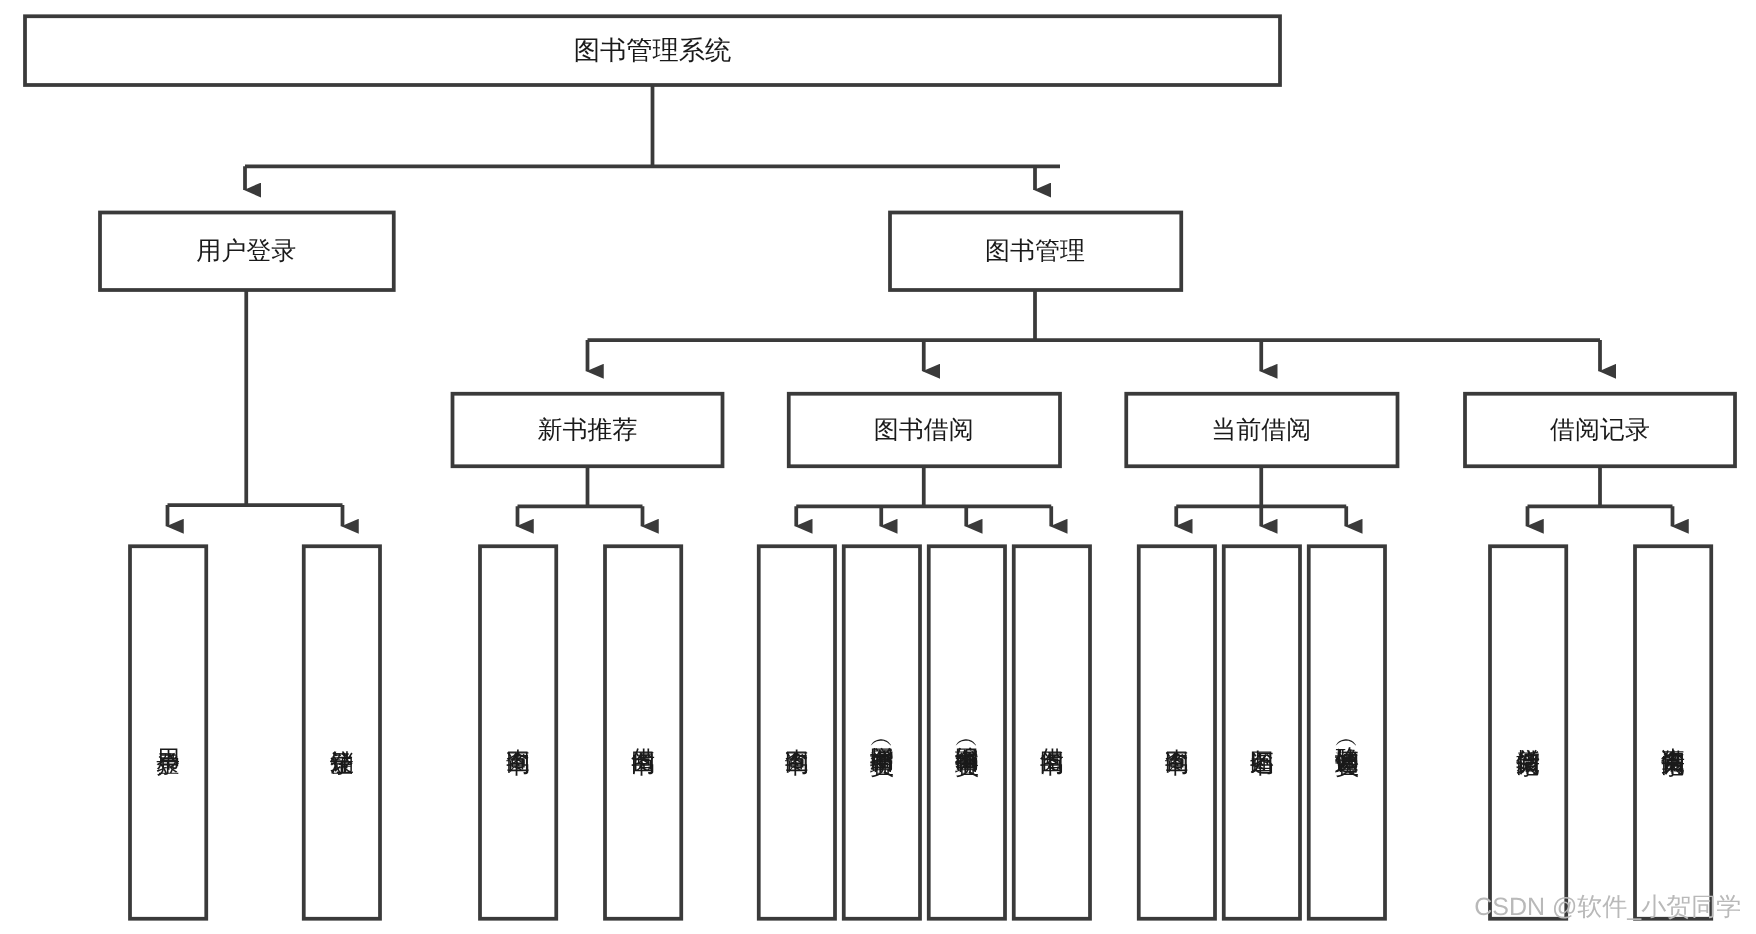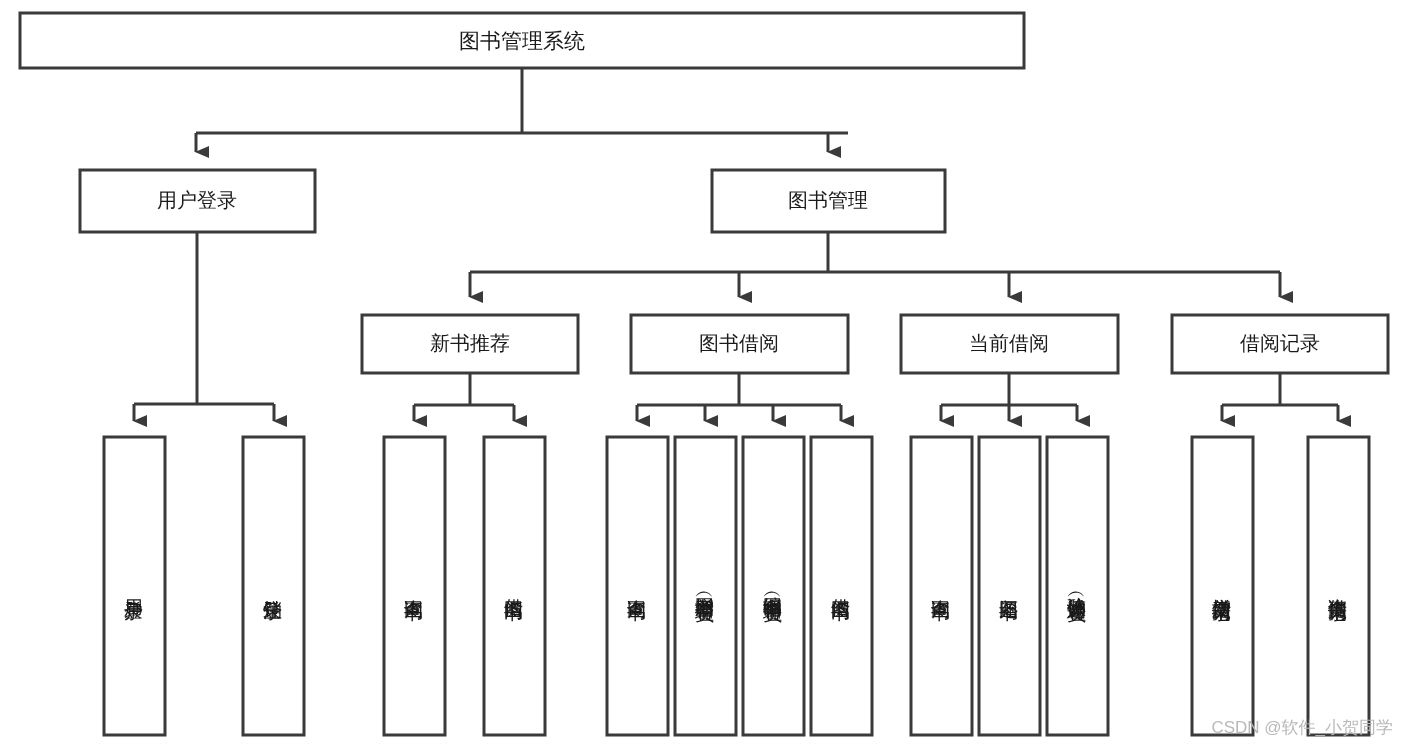--- a/index.html
+++ b/index.html
@@ -55,21 +55,21 @@
   }
   .arrow-head {
     fill: #3a3a3a;
     stroke: none;
   }
   .watermark {
     position: absolute;
     right: 12px;
     bottom: 8px;
     font-family: "Liberation Sans", "DejaVu Sans", sans-serif;
-    font-size: 17px;
+    font-size: 20px;
     color: #b9b9b9;
     white-space: nowrap;
     user-select: none;
   }
 </style>
 </head>
 <body>
 
 <div id="diagram-root">
   <svg class="diagram" viewBox="0 0 1405 747" xmlns="http://www.w3.org/2000/svg">

